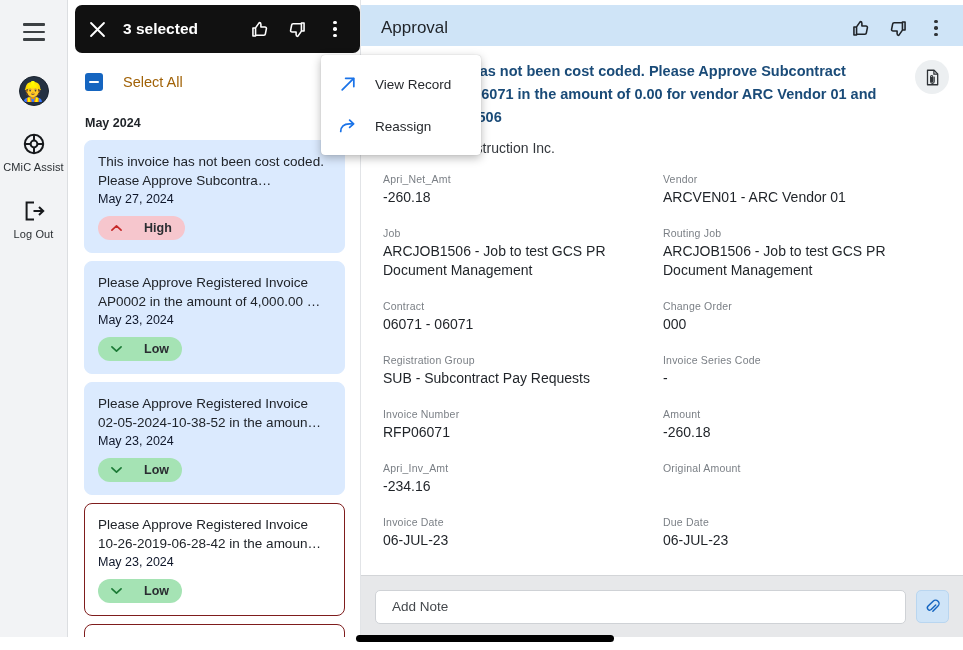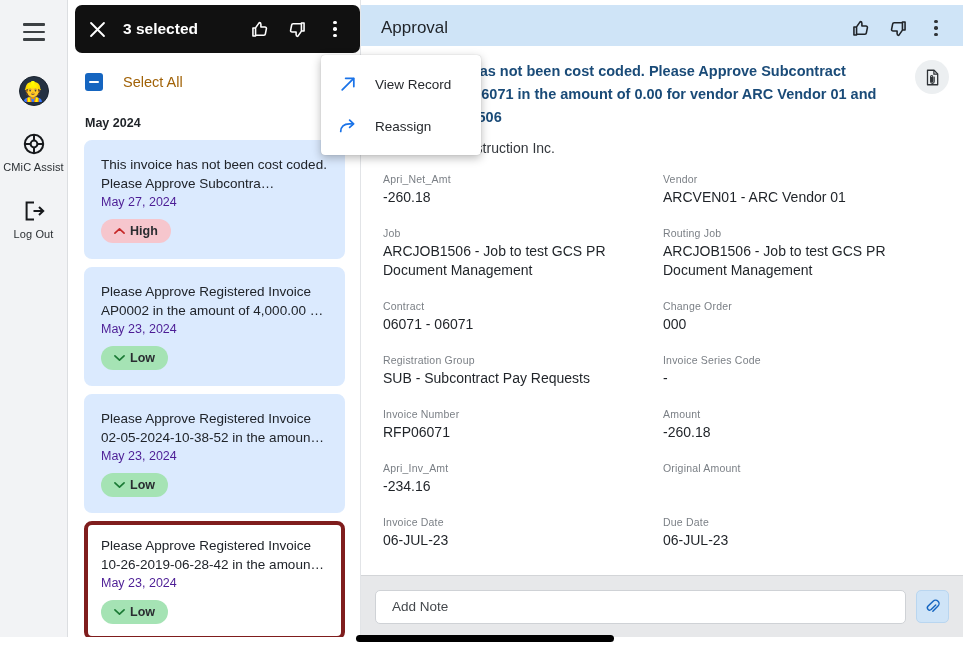--- a/index.html
+++ b/index.html
@@ -94,38 +94,38 @@
     position: absolute; left: 0; top: 140px;
     width: 293px; height: 510px;
     padding: 0 16px;
     overflow: hidden;
   }
   .card {
     border-radius: 8px;
     padding: 11px 13px 12px 13px;
     margin-bottom: 8px;
     background: #ffffff;
-    border: 4px solid #7f1d1d;
+    border: 1px solid #7f1d1d;
   }
   .card.selected {
     background: #dbeafe;
     border-color: #dbeafe;
   }
   .card-text {
     font-size: 13.5px; color: #20242a; line-height: 19px;
     display: -webkit-box; -webkit-line-clamp: 2; -webkit-box-orient: vertical;
     overflow: hidden;
   }
   .card-date {
     margin-top: 2px;
-    font-size: 12.5px; color: #4c1d95;
+    font-size: 12.5px; color: #0f172a;
   }
   .chip {
     margin-top: 10px;
-    display: inline-flex; align-items: center; gap: 5px;
+    display: inline-flex; align-items: center; gap: 22px;
     height: 24px; padding: 0 13px;
     border-radius: 12px;
     font-size: 12.5px; font-weight: bold;
   }
   .chip.high { background: #f6c6cd; color: #2a2d31; }
   .chip.low  { background: #a5e3b4; color: #2a2d31; }
   .chip svg { display:block; }
 
   
   .sel-bar {

